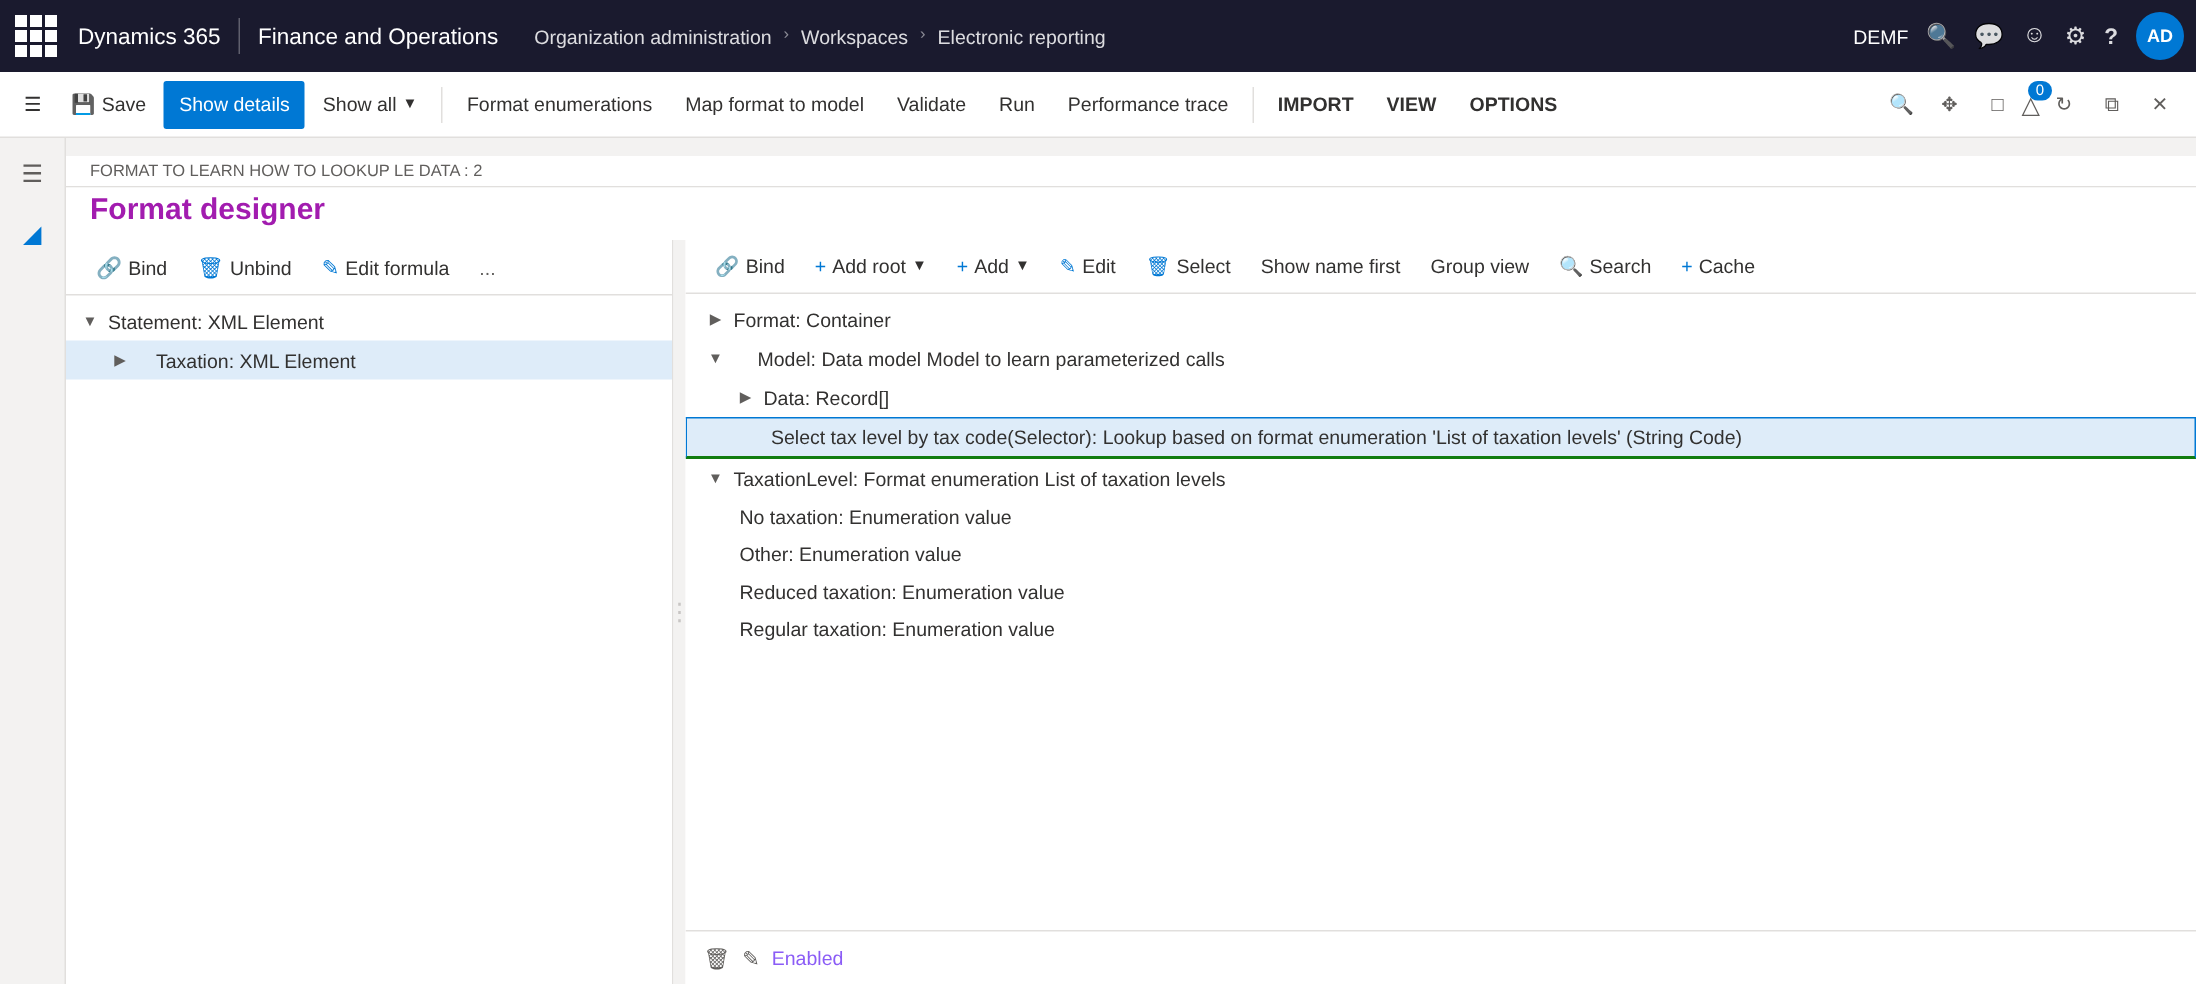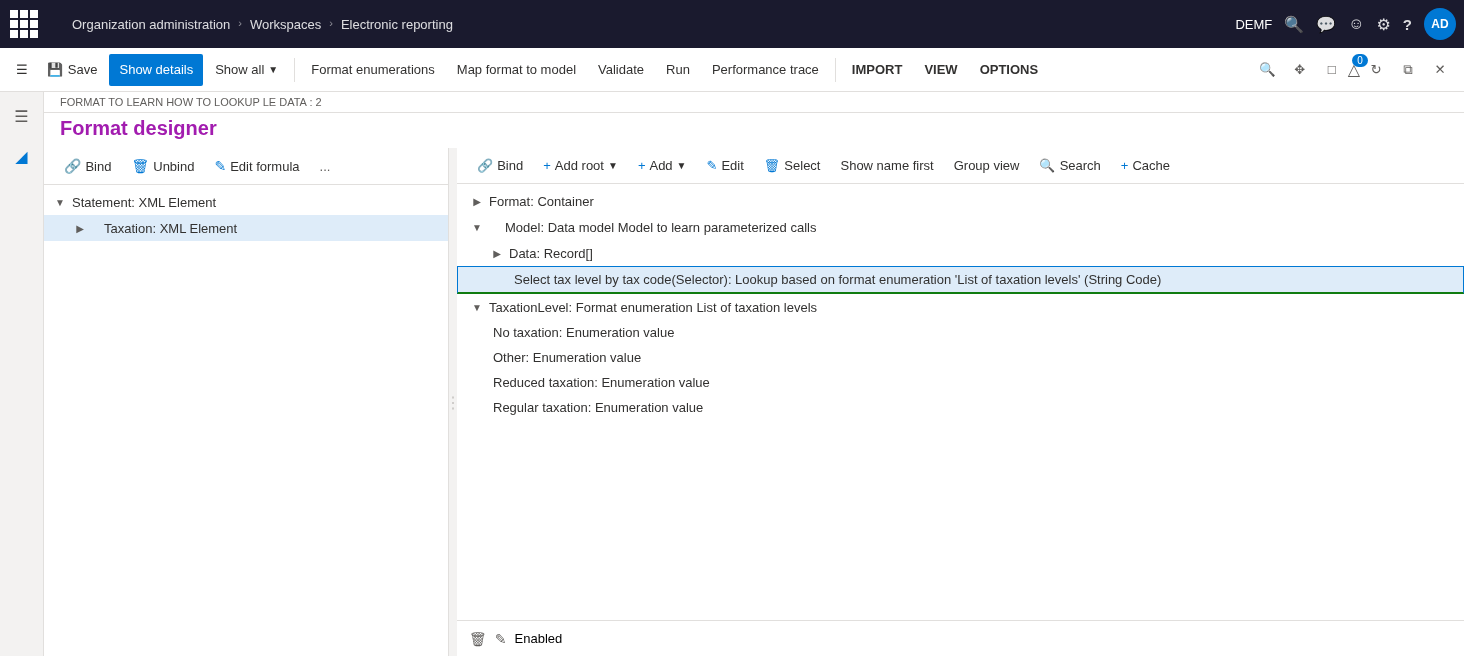--- a/index.html
+++ b/index.html
@@ -137,20 +137,21 @@
       overflow: hidden;
     }
 
     
     .sub-breadcrumb {
       padding: 4px 16px;
       font-size: 11px;
       color: #0078d4;
       background: white;
       border-bottom: 1px solid #e1dfdd;
+      margin-top: 12px;
     }
     .sub-breadcrumb span { color: #605e5c; }
 
     
     .page-header {
       padding: 4px 16px 8px;
       background: white;
     }
     .page-title {
       font-size: 20px;
@@ -314,21 +315,21 @@
       gap: 8px;
       padding: 4px 12px;
       border-top: 1px solid #e1dfdd;
       background: white;
       height: 36px;
     }
     .bottom-icon {
       color: #605e5c; font-size: 14px; cursor: pointer;
     }
     .bottom-status {
-      font-size: 13px; color: #000000;
+      font-size: 13px; color: #8b5cf6;
     }
 
     
     .map-item.selected-green {
       background: #deecf9;
     }
   </style>
 </head>
 <body>
 
@@ -339,20 +340,25 @@
         <span></span>
         <span></span>
       <span></span>
         <span></span>
         <span></span>
       <span></span>
         <span></span>
         <span></span>
     </div>
   </div>
+  <div class="nav-brand">
+    <span class="nav-brand-d365">Dynamics 365</span>
+    <div class="nav-brand-separator"></div>
+    <span class="nav-brand-app">Finance and Operations</span>
+  </div>
   <div class="nav-breadcrumb">
     <span style="color:rgba(255,255,255,0.85)">Organization administration</span>
     <span class="nav-breadcrumb-sep">›</span>
     <span style="color:rgba(255,255,255,0.85)">Workspaces</span>
     <span class="nav-breadcrumb-sep">›</span>
     <span style="color:rgba(255,255,255,0.85)">Electronic reporting</span>
   </div>
   <div class="nav-right">
     <span class="nav-right-company">DEMF</span>
     <span class="nav-icon">🔍</span>

